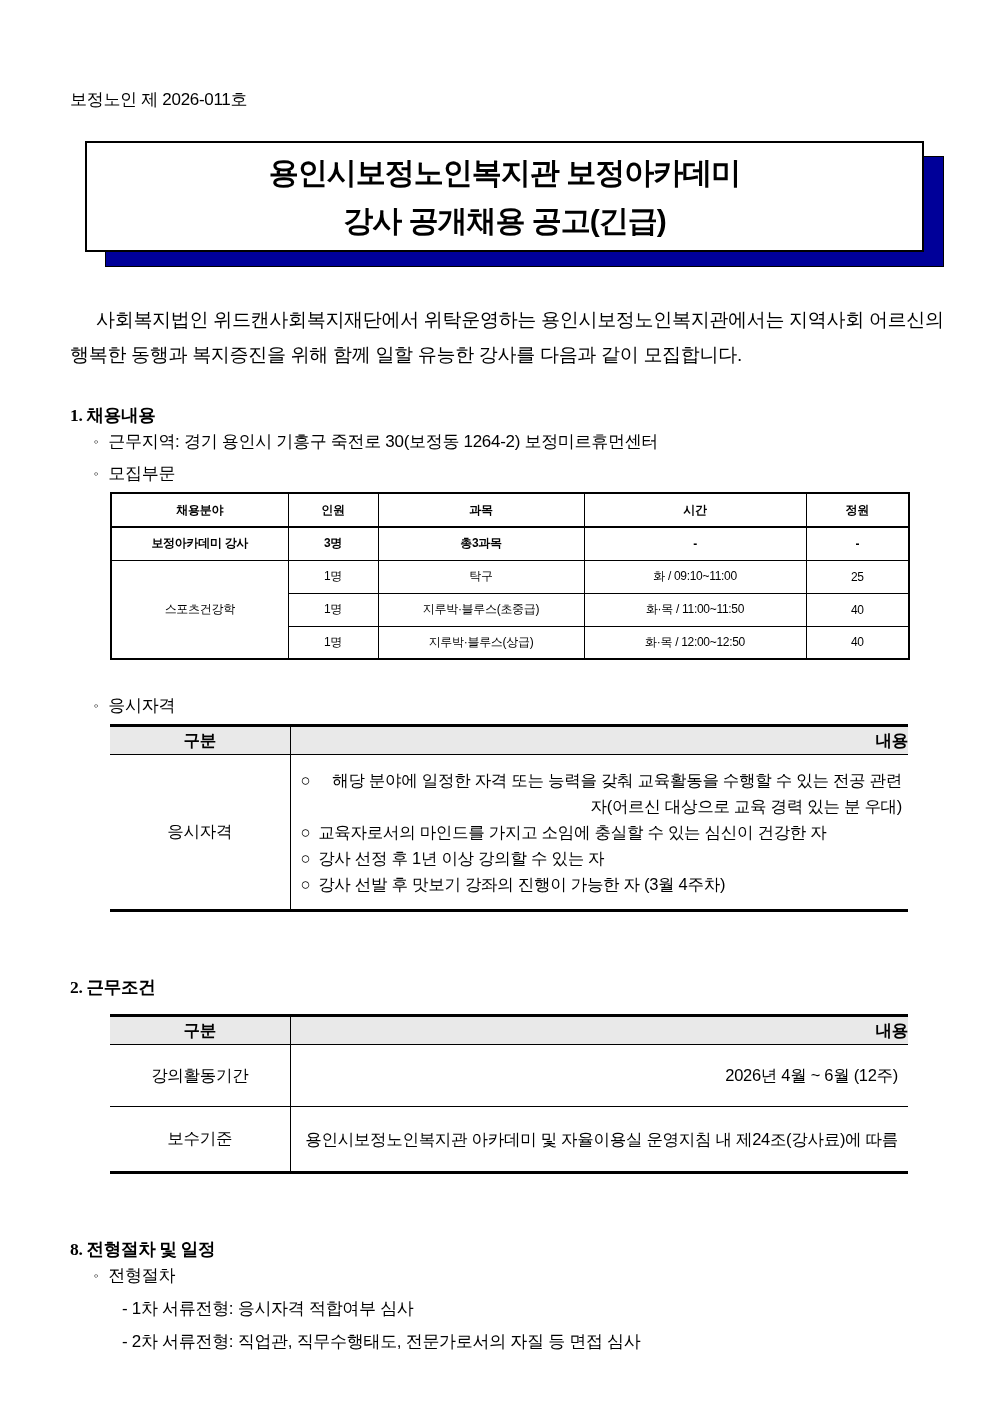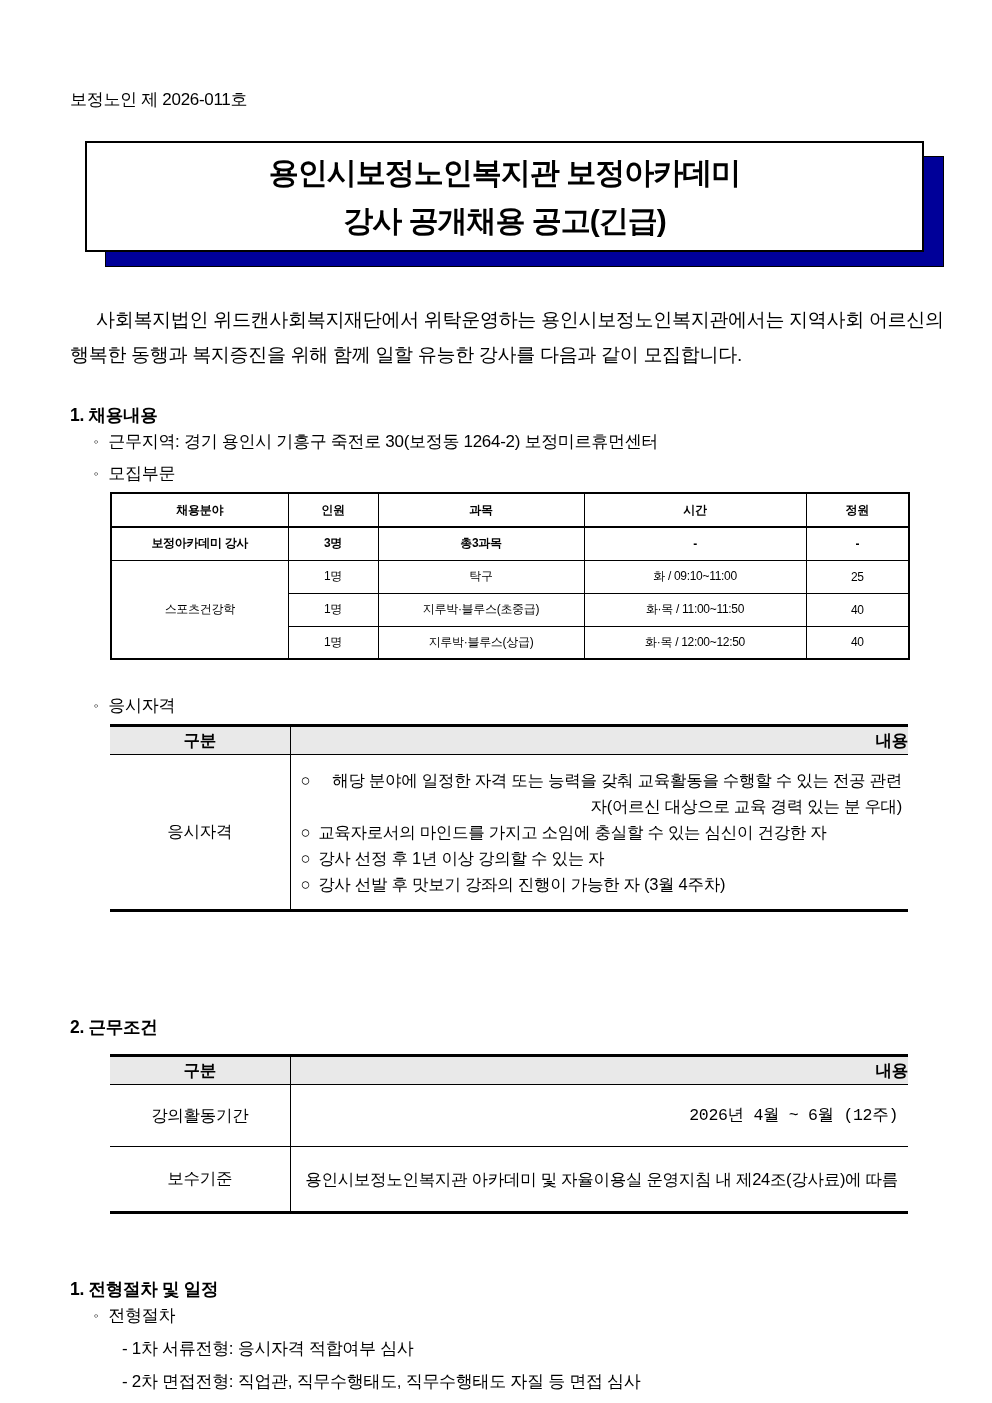--- a/index.html
+++ b/index.html
@@ -61,23 +61,24 @@
     margin-top:50px;
     font-size:19px;
     line-height:35px;
   }
   .intro-line1{text-indent:26px;}
   
   .sec-heading{
     font-size:17.5px;
     font-weight:700;
     line-height:22px;
+    font-family:Liberation Serif, serif;
   }
   .h1{margin-top:32px;}
-  .h2{margin-top:104px;}
+  .h2{margin-top:64px;}
   .h3{margin-top:64px;}
   .bullet{
     display:flex;
     margin-left:24px;
     font-size:17px;
     line-height:32px;
   }
   .bullet .bmark{
     font-size:13px;
     line-height:32px;
@@ -138,21 +139,21 @@
   .qual-item .qmark{
     margin-right:8px;
     flex:0 0 auto;
   }
   .qual-item .qtext{word-break:break-all;}
   .t3-content{
     padding:8px 10px 8px 14px;
     line-height:27px;
     word-break:break-all;
   }
-  .t3 .row1 td{height:62px;font-family:Liberation Mono, monospace;}
+  .t3 .row1 td{height:62px;}
   .t3 .row2 td{height:66px;}
   .t2.t3{margin-top:16px;}
   .t2.qual{margin-top:2px;}
   .mt-qual-bullet{margin-top:30px;}
 </style>
 </head>
 <body>
 
 <div class="page">
 
@@ -286,24 +287,24 @@
     </tr>
     <tr class="row2">
       <td class="rowlabel">보수기준</td>
       <td class="divided">
         <div class="t3-content">용인시보정노인복지관 아카데미 및 자율이용실 운영지침 내 제24조(강사료)에 따름</div>
       </td>
     </tr>
   </tbody>
     </table>
 
-  <div class="sec-heading h3">1. 전형절차 및 일정</div>
+  <div class="sec-heading h3">8. 전형절차 및 일정</div>
 
   <div class="bullet">
     <span class="bmark">◦</span>
     <span>전형절차</span>
   </div>
   <div class="steps">
     <div class="step">- 1차 서류전형: 응시자격 적합여부 심사</div>
-    <div class="step">- 2차 면접전형: 직업관, 직무수행태도, 직무수행태도 자질 등 면접 심사</div>
+    <div class="step">- 2차 서류전형: 직업관, 직무수행태도, 전문가로서의 자질 등 면접 심사</div>
   </div>
 
 </div>
 
 </body></html>

